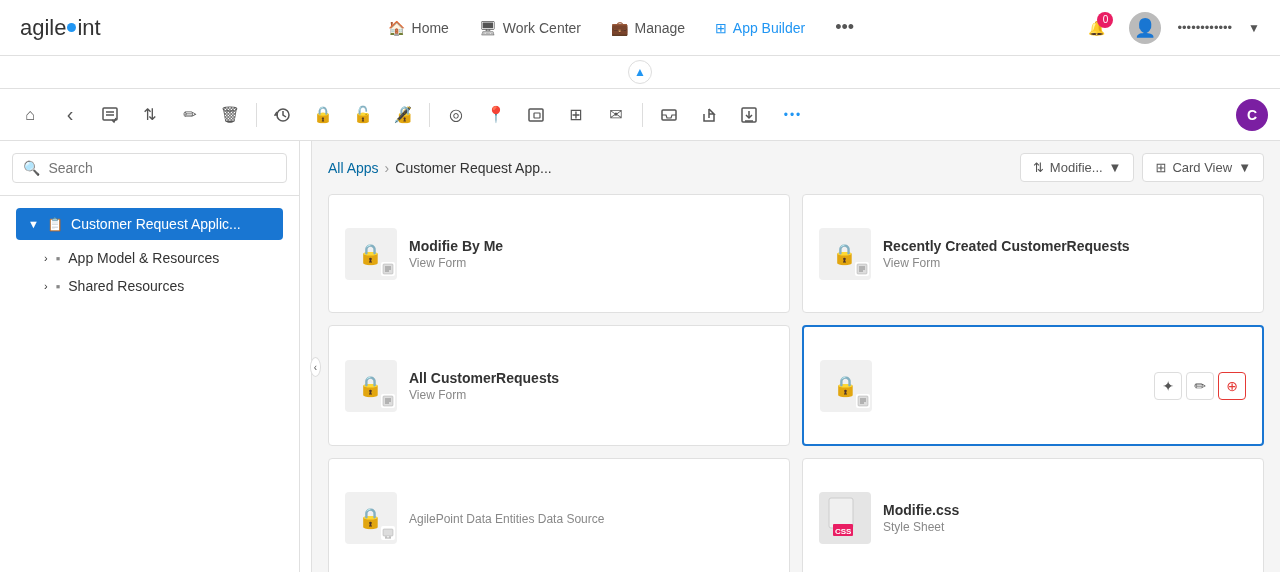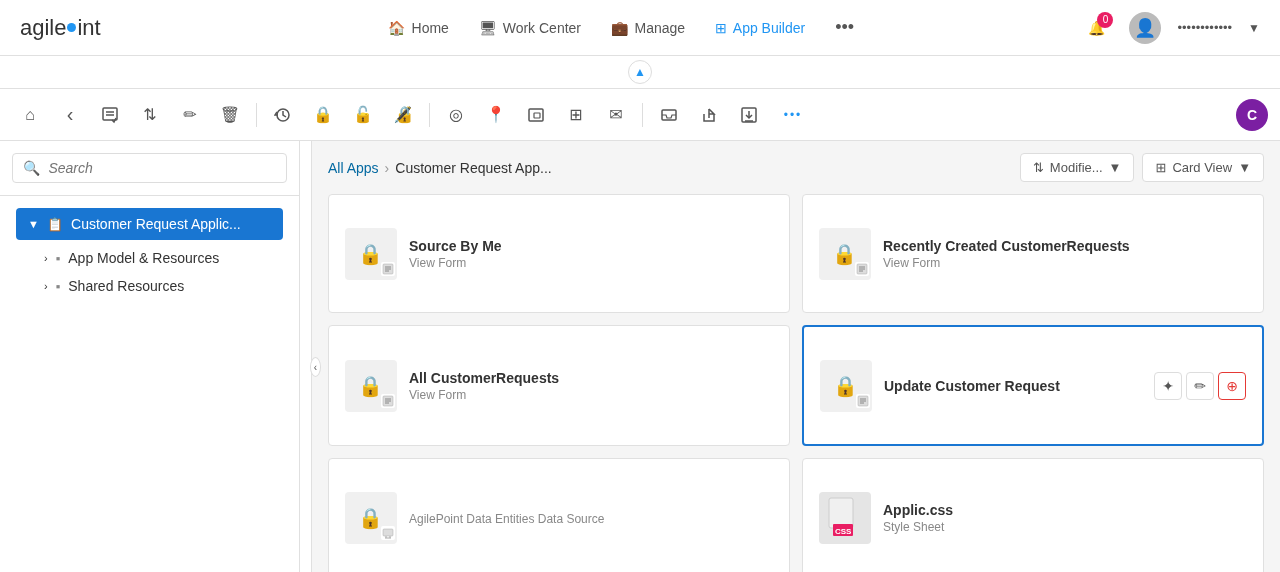--- a/index.html
+++ b/index.html
@@ -150,21 +150,20 @@
       gap: 8px;
       border: 1px solid #ddd;
       border-radius: 4px;
       padding: 6px 10px;
       background: #fff;
     }
     .search-inner input {
       border: none; outline: none;
       font-size: 14px; color: #0f172a;
       width: 100%;
-      font-style: italic;
     }
     .sidebar-tree { padding: 8px 0; flex: 1; overflow-y: auto; }
     .tree-item {
       padding: 8px 12px;
       cursor: pointer;
       display: flex;
       align-items: center;
       gap: 8px;
       font-size: 14px;
     }
@@ -491,21 +490,21 @@
           <div class="card-icon-badge">
             <svg width="12" height="12" viewBox="0 0 12 12">
                 <rect x="1" y="1" width="10" height="10" rx="1" fill="#ddd" stroke="#aaa" stroke-width="0.5"></rect>
                 <line x1="3" y1="4" x2="9" y2="4" stroke="#888" stroke-width="1"></line>
                 <line x1="3" y1="6" x2="9" y2="6" stroke="#888" stroke-width="1"></line>
                 <line x1="3" y1="8" x2="7" y2="8" stroke="#888" stroke-width="1"></line>
               </svg>
           </div>
         </div>
         <div class="card-info">
-          <div class="card-title">Source By Me</div>
+          <div class="card-title">Modifie By Me</div>
           <div class="card-subtitle">View Form</div>
         </div>
       </div>
 
       <div class="card">
         <div class="card-icon">
           <span style="font-size:20px;">🔒</span>
           <div class="card-icon-badge">
             <svg width="12" height="12" viewBox="0 0 12 12">
                 <rect x="1" y="1" width="10" height="10" rx="1" fill="#ddd" stroke="#aaa" stroke-width="0.5"></rect>
@@ -545,21 +544,20 @@
           <div class="card-icon-badge">
             <svg width="12" height="12" viewBox="0 0 12 12">
                 <rect x="1" y="1" width="10" height="10" rx="1" fill="#ddd" stroke="#aaa" stroke-width="0.5"></rect>
                 <line x1="3" y1="4" x2="9" y2="4" stroke="#888" stroke-width="1"></line>
                 <line x1="3" y1="6" x2="9" y2="6" stroke="#888" stroke-width="1"></line>
                 <line x1="3" y1="8" x2="7" y2="8" stroke="#888" stroke-width="1"></line>
               </svg>
           </div>
         </div>
         <div class="card-info">
-          <div class="card-title">Update Customer Request</div>
         </div>
         <div class="card-actions">
           <button class="card-action-btn" title="Settings">✦</button>
           <button class="card-action-btn" title="Edit">✏</button>
           <button class="card-action-btn active" title="Move">⊕</button>
         </div>
       </div>
 
       <div class="card">
         <div class="card-icon">
@@ -580,20 +578,20 @@
 
       <div class="card">
         <div class="card-icon" style="background:#e5e5e5;">
           <svg width="40" height="44" viewBox="0 0 40 44" fill="none" xmlns="http://www.w3.org/2000/svg">
             <rect x="4" y="2" width="24" height="30" rx="2" fill="#f0f0f0" stroke="#ccc" stroke-width="1"></rect>
             <rect x="8" y="28" width="20" height="12" rx="1" fill="#e91e63"></rect>
             <text x="10" y="38" font-size="8" font-family="Arial" font-weight="bold" fill="white">CSS</text>
           </svg>
         </div>
         <div class="card-info">
-          <div class="card-title">Applic.css</div>
+          <div class="card-title">Modifie.css</div>
           <div class="card-subtitle">Style Sheet</div>
         </div>
       </div>
 
     </div>
   </div>
 </div>
 
 </body></html>

